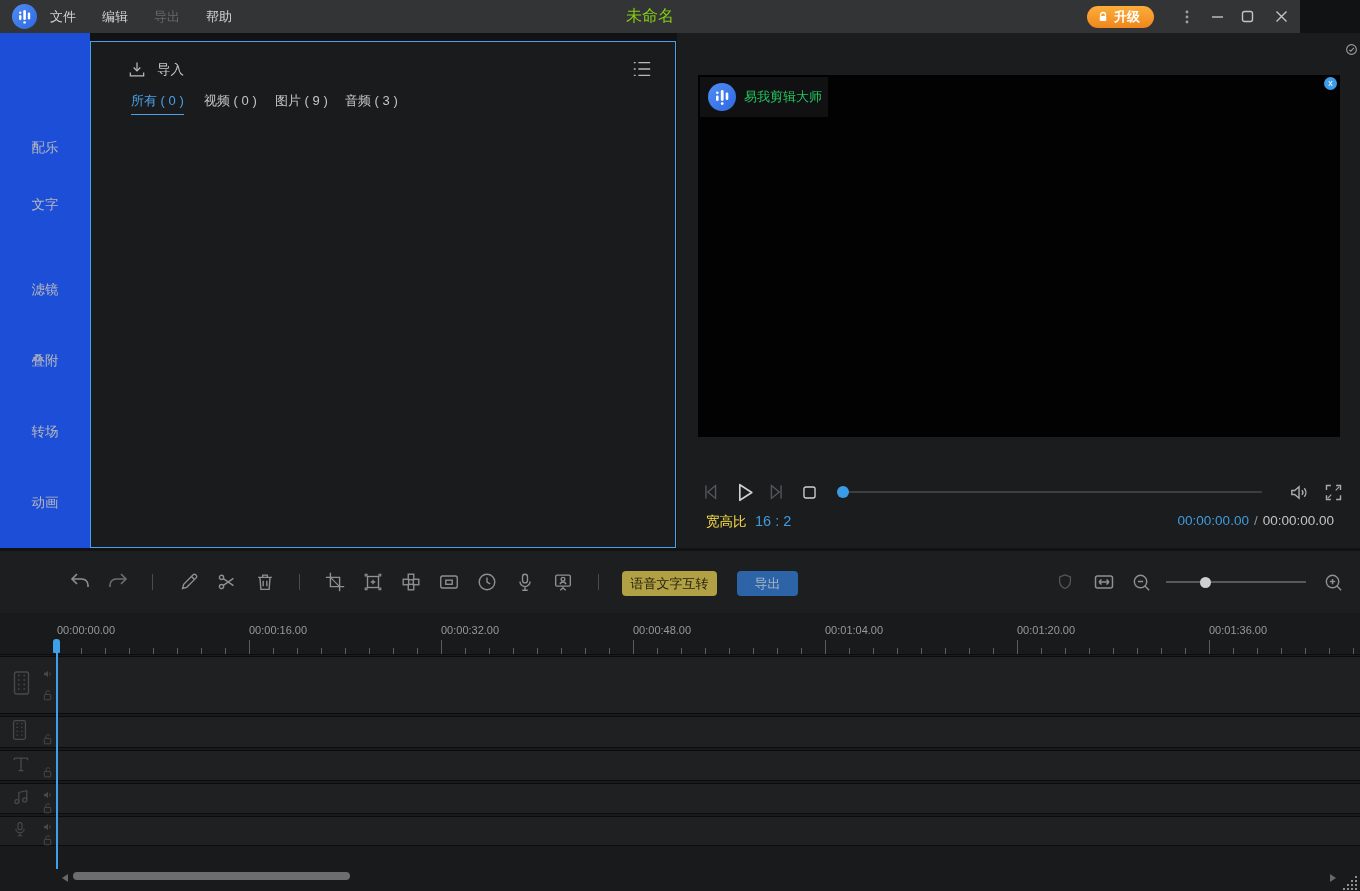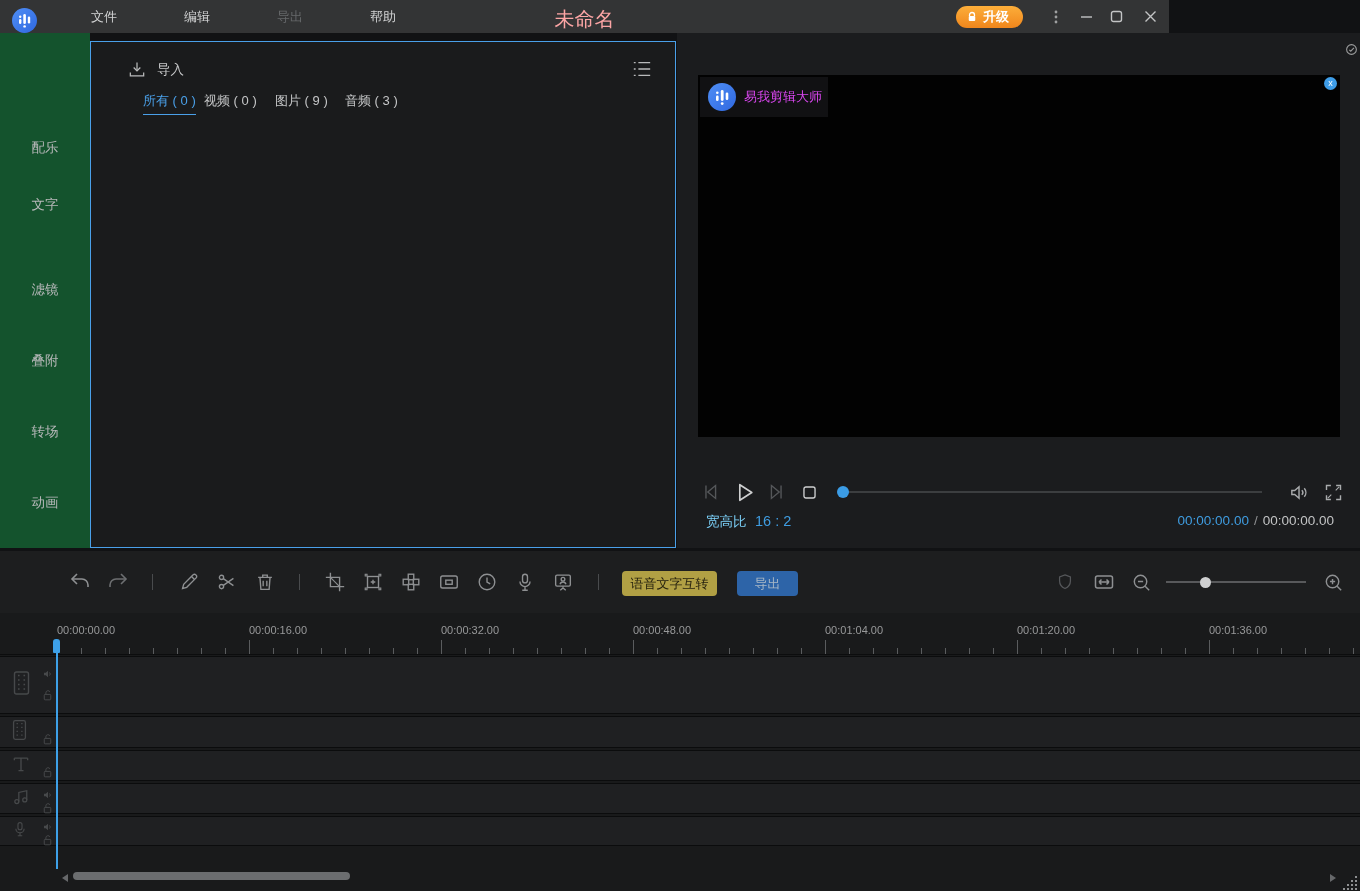--- a/index.html
+++ b/index.html
@@ -1,70 +1,70 @@
 <!DOCTYPE html>
 <html><head>
 <meta charset="utf-8">
 <style>
   * { margin:0; padding:0; box-sizing:border-box; }
   html,body { width:1360px; height:891px; background:#0e0f10; overflow:hidden;
     font-family:"Liberation Sans","DejaVu Sans",sans-serif; }
   #app { position:relative; width:1360px; height:891px; background:#111214; }
 
   
-  .titlebar { position:absolute; left:0; top:0; width:1169px; height:33px; background:#333435;
-    display:flex; align-items:flex-end;gap:41px; }
+  .titlebar { position:absolute; left:0; top:0; width:1300px; height:33px; background:#333435;
+    display:flex; align-items:center; }
   .logo { width:25px; height:25px; border-radius:50%; margin-left:12px;
     background:linear-gradient(135deg,#4f8ef5,#2f68e0); position:relative; flex:none; }
   .logo svg, .wm-logo svg { position:absolute; inset:0; }
   .menu-item { color:#d2d3d4; font-size:13px; padding:0 13px; height:33px; line-height:33px; cursor:default; }
   .menu-item.disabled { color:#66686a; }
-  .win-title { position:absolute; left:0; right:0; text-align:center; font-size:20px; color:#fca5a5; pointer-events:none; }
+  .win-title { position:absolute; left:0; right:0; text-align:center; font-size:16px; color:#84cc16; pointer-events:none; }
   .tb-right { position:absolute; right:0; top:0; height:33px; display:flex; align-items:center; }
   .upgrade { height:22px; padding:0 14px 0 10px; border-radius:12px; display:flex; align-items:center; gap:5px;
     background:linear-gradient(180deg,#fcae3a,#f0861c); color:#fff; font-size:13px; font-weight:bold; margin-right:18px; }
   .winbtn { width:30px; height:33px; display:flex; align-items:center; justify-content:center; color:#c3c4c5; }
 
   
-  .sidebar { position:absolute; left:0; top:33px; width:90px; height:515px; background:#14532d; }
+  .sidebar { position:absolute; left:0; top:33px; width:90px; height:515px; background:#1d4ed8; }
   .side-item { position:absolute; left:0; width:90px; height:26px; line-height:26px; text-align:center;
     color:#b7b8b9; font-size:13.5px; cursor:pointer; }
   .active-tab { position:absolute; left:0; top:41px; width:91px; height:63px; background:#191a1c;
     border:1px solid #4aa0e9; border-right:none; z-index:3; display:flex; align-items:center; justify-content:center;
     color:#4aa0e9; font-size:13.5px; }
 
   
   .media-panel { position:absolute; left:90px; top:41px; width:586px; height:507px;
     background:#1a1b1c; border:1px solid #4aa0e9; z-index:2; }
   .import-row { position:absolute; left:36px; top:18px; display:flex; align-items:center; gap:10px;
     color:#c9cacb; font-size:13.5px; }
   .list-btn { position:absolute; right:22px; top:17px; }
   .mtab { position:absolute; top:50px; font-size:13px; color:#c5c6c7; padding-bottom:4px; cursor:pointer; }
-  .mtab.active { color:#4aa0e9; border-bottom:1.5px solid #4aa0e9;margin-left:12px; }
+  .mtab.active { color:#4aa0e9; border-bottom:1.5px solid #4aa0e9; }
   .dropzone { position:absolute; left:60px; top:99px; width:468px; height:352px; border:1.5px dashed #5f6163;
     border-radius:16px; display:flex; align-items:center; justify-content:center; }
   .dropzone span { color:#97989a; font-size:21px; font-style:italic; letter-spacing:1px; }
 
   
   .preview { position:absolute; left:677px; top:33px; width:744px; height:515px; background:#1b1c1e; }
   .save-status { position:absolute; right:10px; top:8px; display:flex; align-items:center; gap:3px;
     color:#9c9d9e; font-size:12.5px; }
   .video { position:absolute; left:21px; top:42px; width:642px; height:362px; background:#020202; }
   .watermark { position:absolute; left:2px; top:2px; width:128px; height:40px; background:#111113;
     display:flex; align-items:center; gap:8px; padding-left:8px; }
   .wm-logo { width:28px; height:28px; border-radius:50%; background:linear-gradient(135deg,#4f8ef5,#2f68e0); position:relative; flex:none; }
-  .watermark span { color:#d946ef; font-size:13px; }
+  .watermark span { color:#22c55e; font-size:13px; }
   .wm-close { position:absolute; right:3px; top:2px; width:13px; height:13px; border-radius:50%;
     background:#3e9de8; color:#fff; font-size:9px; line-height:13px; text-align:center; }
   .pv-controls { position:absolute; left:0; top:446px; width:683px; height:26px; }
   .pvbtn { position:absolute; top:0; width:26px; height:26px; display:flex; align-items:center; justify-content:center; }
   .seek-line { position:absolute; left:165px; top:12px; width:420px; height:2px; background:#3c3e40; }
   .seek-dot { position:absolute; left:160px; top:7px; width:12px; height:12px; border-radius:50%; background:#3b9ce6; }
   .pv-info { position:absolute; left:0; top:480px; width:683px; height:22px; font-size:13.5px; }
-  .aspect-label { position:absolute; left:29px; color:#7dd3fc; }
+  .aspect-label { position:absolute; left:29px; color:#fde047; }
   .aspect-value { position:absolute; left:78px; color:#3f9ce0; font-size:14.5px; }
   .times { position:absolute; right:26px; }
   .t-cur { color:#3f9ce0; } .t-sep { color:#8f9092; padding:0 5px; } .t-total { color:#c2c3c4; }
 
   
   .toolbar { position:absolute; left:0; top:551px; width:1360px; height:62px; background:#1d1e1f; }
   .tool { position:absolute; top:16px; width:30px; height:30px; display:flex; align-items:center; justify-content:center; }
   .tsep { position:absolute; top:23px; width:1px; height:16px; background:#494b4d; }
   .btn-speech { position:absolute; left:622px; top:20px; width:95px; height:25px; background:#b1a044;
     border:none; border-radius:4px; color:#26220f; font-size:13px; }

